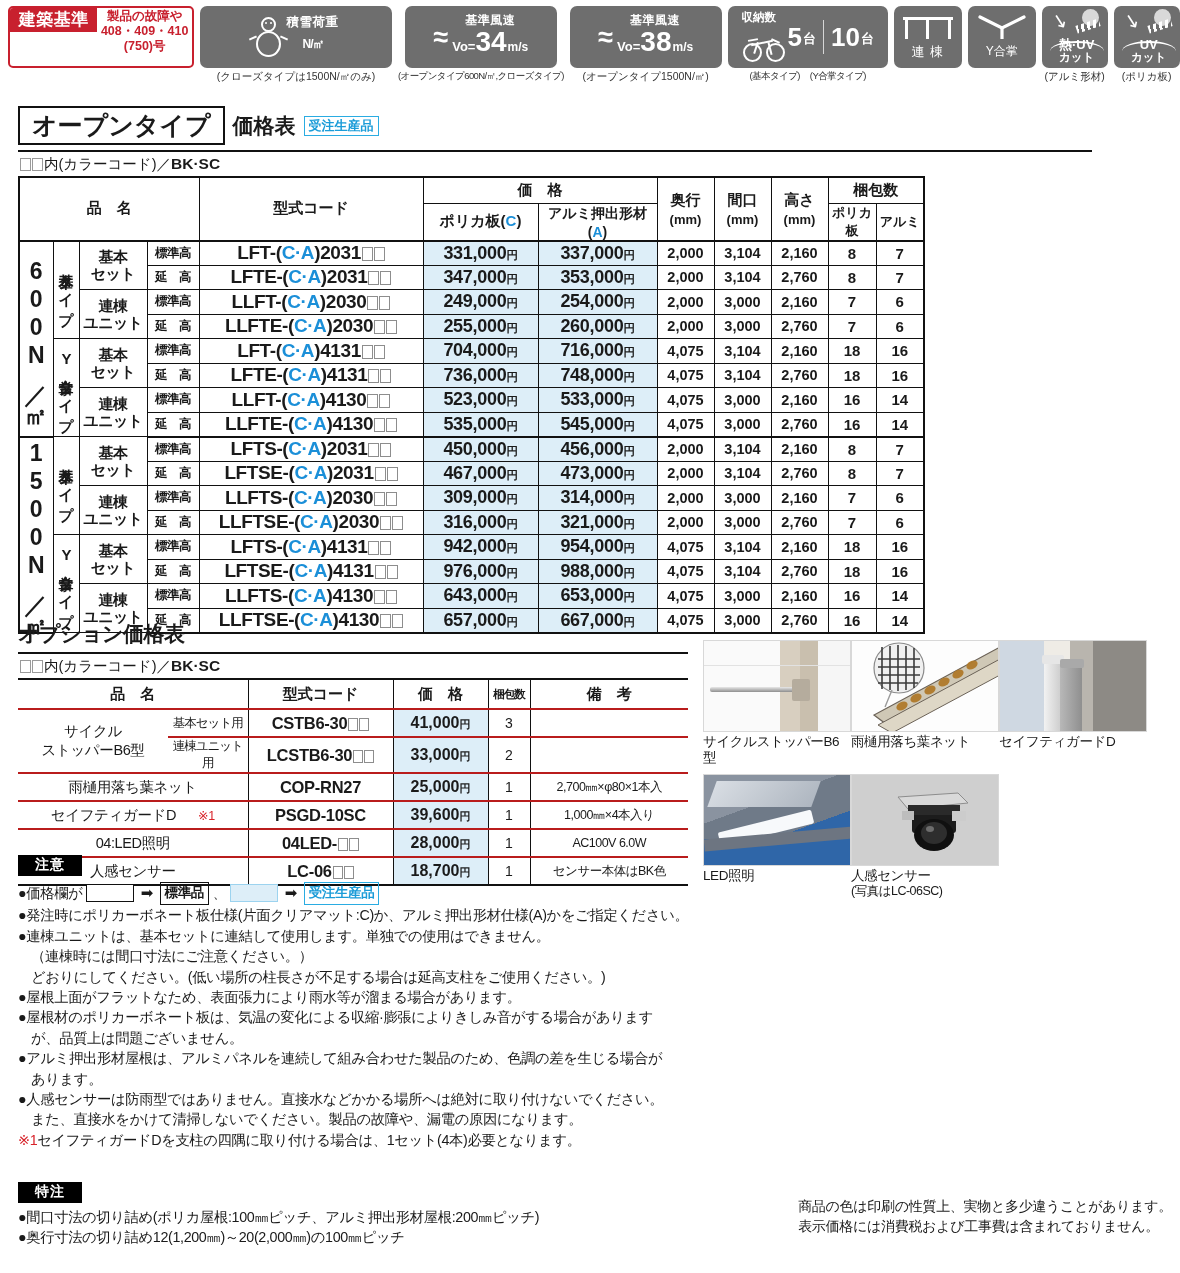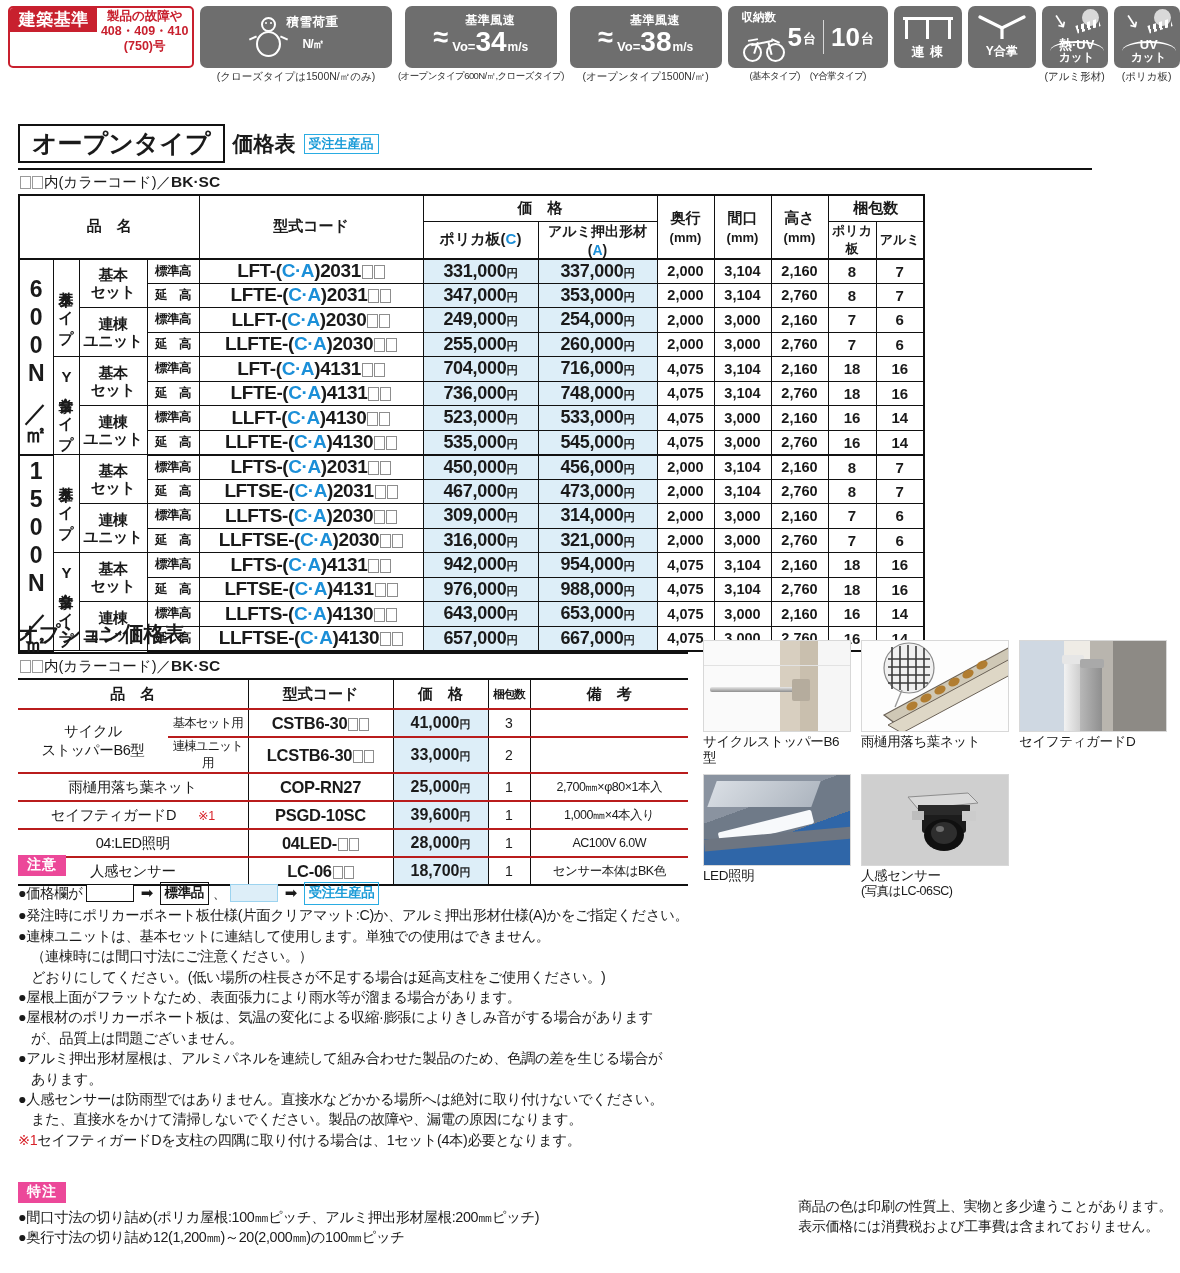--- a/index.html
+++ b/index.html
@@ -79,21 +79,21 @@
   .bike .seat { position:absolute; left:6px; bottom:22px; width:10px; height:2.4px; background:#fff; transform:rotate(-10deg);}
   .bike .hb   { position:absolute; left:29px; bottom:21px; width:9px; height:2.2px; background:#fff; transform:rotate(25deg);}
   .cap-nums { display:flex; align-items:flex-end; }
   .cap-n { font-size:26px; font-weight:bold; line-height:27px; }
   .cap-u { font-size:13px; font-weight:bold; padding-bottom:3px; margin-left:1px;}
   .vdiv { width:1px; height:34px; background:#d6d6d6; margin:0 7px; }
   .cap-label { font-size:11.5px; font-weight:bold; line-height:13px; }
 
   .b-sq { width:68px; flex-direction:column; }
   .sq-icon { height:26px; display:flex; align-items:flex-end; justify-content:center; }
-  .sq-txt { font-size:13px; font-weight:bold; letter-spacing:1px; margin-top:3px; }
+  .sq-txt { font-size:13px; font-weight:normal; letter-spacing:1px; margin-top:3px; }
   .sq-txt.small { font-size:12px; letter-spacing:0; }
 
   .b-uv { width:66px; }
   .uv-box { position:relative; width:56px; height:56px; }
   .uv-sun { position:absolute; right:2px; top:0px; width:17px; height:17px; background:#d9d9d9; border-radius:50%; }
   .uv-arrow { position:absolute; left:3px; top:2px; font-size:19px; line-height:19px; transform:rotate(12deg); }
   .uv-dash { position:absolute; right:1px; top:13px; width:24px; height:8px;
              background:repeating-linear-gradient(105deg,#fff 0 3px,transparent 3px 6px);
              transform:rotate(-18deg); }
   .uv-curve { position:absolute; left:1px; bottom:14px; width:54px; height:10px;
@@ -154,29 +154,29 @@
   .ot-code { font-size:16.5px; font-weight:bold; text-align:left; padding-left:6px; letter-spacing:-0.3px;}
   .ot-code .ph { display:inline-block; width:10px; height:13px; border:1.1px solid #8d8d8d; vertical-align:-2px; margin-left:1px;}
   .ot-price { background:#ddeef8; font-size:16px; font-weight:bold; }
   .ot-price .yen { font-size:11px; }
   .ot-pack { font-size:14px; }
   .ot-note { font-size:12.5px; letter-spacing:-0.5px; }
   .red1 { color:#d8232a; font-size:12.5px; font-weight:normal; }
 
   
   .photos { position:absolute; left:703px; top:640px; width:474px; }
-  .ph-row { display:flex; gap:10px; }
+  .ph-row { display:flex; }
   .ph-cell { width:148px; }
   .ph-img { width:148px; height:92px; border:1px solid #d8d8d8; position:relative; overflow:hidden; }
   .ph-cap { font-size:13.5px; line-height:16px; margin-top:2px; letter-spacing:-0.4px; }
   .ph-cap2 { font-size:12.5px; line-height:15px; letter-spacing:-0.5px; }
 
   
-  .tagbox { display:inline-block; background:#ec4899; color:#fff; font-size:14px; font-weight:bold;
-            padding:1px 9px 2px; letter-spacing:1px; }
+  .tagbox { display:inline-block; background:#000000; color:#fff; font-size:14px; font-weight:bold;
+            padding:1px 17px 2px; letter-spacing:1px; }
   .note-line { font-size:14.3px; line-height:20.4px; letter-spacing:-0.35px; }
   .red  { color:#d8232a; }
   .wbox-empty { display:inline-block; width:48px; height:18px; border:1.4px solid #111; vertical-align:-4px; background:#fff;}
   .wbox-blue  { display:inline-block; width:48px; height:18px; border:1.4px solid #9cd3ef; vertical-align:-4px; background:#ddeef8;}
   .tag-std { display:inline-block; border:1.6px solid #111; font-size:13.5px; font-weight:bold; padding:0px 4px 1px; vertical-align:1px;}
   .tag-ord { display:inline-block; border:1.6px solid #2aace2; color:#1b9cd8; font-size:13.5px; font-weight:bold; padding:0px 4px 1px; vertical-align:1px;}
   .arrow { font-size:15px; padding:0 3px; }
 
   .disclaimer { position:absolute; right:8px; top:1196px; text-align:left; font-size:14px; line-height:20px; letter-spacing:-0.3px;}
 </style>
@@ -340,21 +340,21 @@
             <div class="uv-t s">カット</div>
           </div>
         </div>
       </div>
       <div class="gcap">(ポリカ板)</div>
     </div>
 
   </div>
 </div>
 
-<div style="position:absolute; left:18px; top:124px; width:1074px;">
+<div style="position:absolute; left:18px; top:106px; width:1074px;">
 
   <div class="sec-title-row">
     <div class="type-box">オープンタイプ</div>
     <div class="price-word">価格表</div>
     <div class="made-order">受注生産品</div>
   </div>
 
   <div style="border-bottom:2.5px solid #111; margin-top:5px;"></div>
 
   <div class="colorcode">

